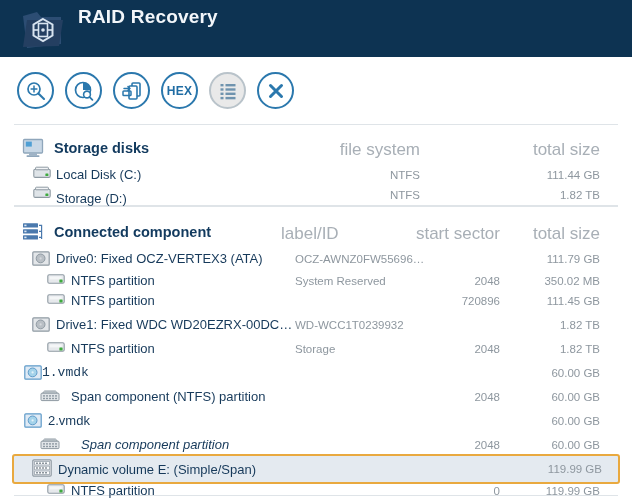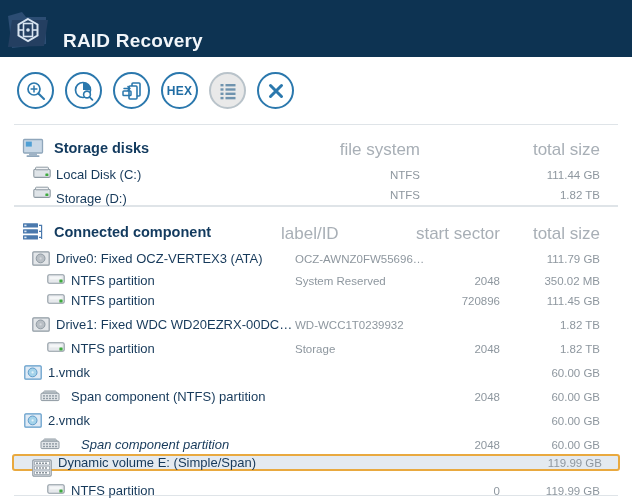--- a/index.html
+++ b/index.html
@@ -12,21 +12,21 @@
   }
   #app { position: relative; width: 632px; height: 500px; background:#fff; }
 
   
   .titlebar {
     position: absolute; left: 0; top: 0; width: 632px; height: 57px;
     background: #0d3352;
     display: flex; align-items: center;
     overflow: hidden;
   }
-  .brand { display: flex; align-items: flex-end; flex: 0 0 auto; padding-left: 4px; }
+  .brand { display: flex; align-items: flex-start; flex: 0 0 auto; padding-left: 19px; }
   .logo { width: 48px; height: 46px; position: relative; flex: 0 0 auto; }
   .app-title {
     color: #f2f6fa; font-size: 19px; font-weight: bold;
     letter-spacing: .2px; margin-left: 11px; white-space: nowrap;
   }
   .menus { display: flex; align-items: center; margin-left: 30px; flex: 1 1 auto; }
   .menu-grp { display: flex; align-items: center; white-space: nowrap; }
   .caret {
     width: 0; height: 0;
     border-left: 5px solid transparent;
@@ -84,21 +84,21 @@
   }
   .row .cell {
     position: absolute; font-size: 11.5px; color: #8e979f; white-space: nowrap;
   }
   .row .ricon { position: absolute; top: 2px; }
 
   .row.selected {
     background: #e4eaf0;
     border: 2px solid #e9a93f;
     border-radius: 3px;
-    height: 17px;
+    height: 30px;
     left: 12px; width: 608px;
   }
   .row.selected .name { color: #16395a; }
 
   svg { display:block; }
 </style>
 </head>
 <body>
 
 <div id="app">
@@ -312,21 +312,21 @@
     </div>
 
     <div class="row" style="top:238px;">
       <span class="ricon" style="left:10px; top:3px;">
         <svg width="18" height="15" viewBox="0 0 18 15">
           <rect x=".8" y=".8" width="16.4" height="13.4" rx="1" fill="#dfeaf5" stroke="#5f9bc9" stroke-width="1.2"></rect>
           <circle cx="8.6" cy="7.4" r="4.4" fill="#a5d3ea" stroke="#5f9bc9" stroke-width="1"></circle>
           <circle cx="8.6" cy="7.4" r="1.1" fill="#e4f2f9"></circle>
         </svg>
       </span>
-      <span class="name" style="left:34px;">1.vmdk</span>
+      <span class="name" style="left:28px;font-family:Liberation Mono, monospace;">1.vmdk</span>
       <span class="cell" style="left:281px;"></span>
       <span class="cell" style="right:118px;"></span>
       <span class="cell" style="right:18px;">60.00 GB</span>
     </div>
 
     <div class="row" style="top:262px;">
       <span class="ricon" style="left:26px; top:4px;">
         <svg width="20" height="12" viewBox="0 0 20 12">
           <path d="M2.4 3.2 L4.6 1 L15.4 1 L17.6 3.2 Z" fill="#d3d8dc" stroke="#8f9aa3" stroke-width="1"></path>
           <rect x="1" y="3.2" width="18" height="7.4" rx="1" fill="#e1e5e8" stroke="#8f9aa3" stroke-width="1"></rect>

